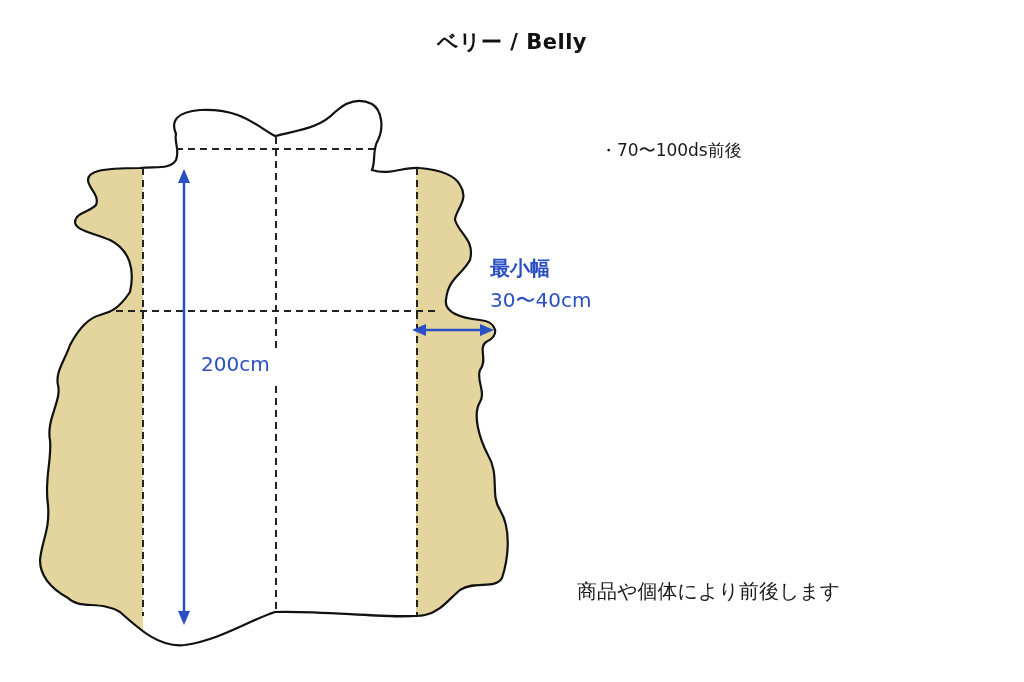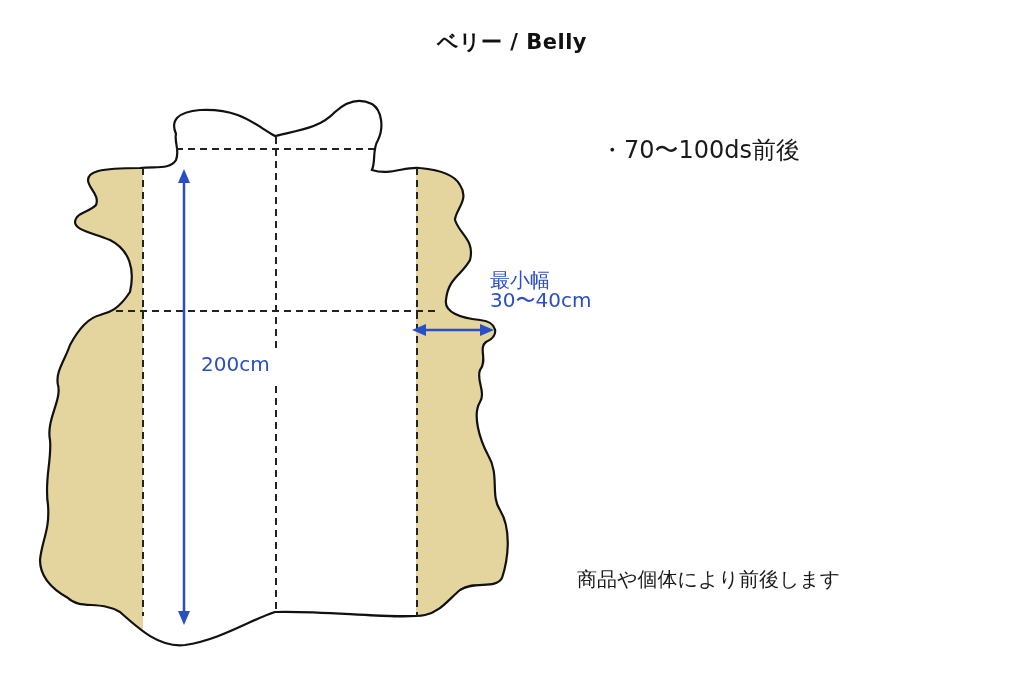--- a/index.html
+++ b/index.html
@@ -1,25 +1,25 @@
 <!DOCTYPE html>
 <html><head>
 <meta charset="utf-8">
 <style>
   html, body { margin: 0; padding: 0; background: #ffffff; }
   body { width: 1024px; height: 682px; position: relative; overflow: hidden;
          font-family: "DejaVu Sans", "Liberation Sans", sans-serif; color: #1a1a1a; }
   .title { position: absolute; left: 0; width: 1024px; top: 28px; text-align: center;
            font-size: 21px; font-weight: bold; color: #111; letter-spacing: 0.5px; }
   .diagram { position: absolute; left: 0; top: 0; }
-  .notes { position: absolute; left: 600px; top: 130px; font-size: 24px; line-height: 40px; color: #1a1a1a; }
+  .notes { position: absolute; left: 600px; top: 130px; font-size: 17px; line-height: 40px; color: #1a1a1a; }
   .note { white-space: nowrap; }
   .label-blue { position: absolute; color: #2a4fc4; font-size: 20px; white-space: nowrap; }
   .disclaimer { position: absolute; left: 552px; top: 560px; font-size: 20px; line-height: 38px; color: #1a1a1a; }
-  .disclaimer .line2 { padding-left: 25px; }
+  .disclaimer .line2 { padding-left: 25px; margin-top: 12px; }
 </style>
 </head>
 <body>
 
 <div class="title">ベリー / Belly</div>
 
 <svg class="diagram" width="1024" height="682" viewBox="0 0 1024 682" xmlns="http://www.w3.org/2000/svg">
   <defs>
     <clipPath id="hideClip">
       <path d="M176,134 C170,120 178,112 200,110 C240,108 255,125 275,136 C300,130 320,128 335,112 C348,100 360,98 372,104 C382,110 384,128 378,140 C372,150 376,160 372,170 C390,176 405,166 420,168 C440,170 455,175 460,185 C470,200 455,210 455,220 C460,235 475,240 470,260 C462,275 448,278 446,300 C444,312 460,318 480,320 C498,322 500,336 486,342 C478,348 488,360 480,370 C476,380 486,392 480,402 C472,415 480,440 488,455 C500,475 490,495 500,510 C512,530 508,560 502,578 C495,590 475,580 460,590 C448,600 440,612 425,615 C400,620 320,610 275,612 C250,620 220,640 185,645 C160,648 140,630 120,612 C100,600 80,610 68,598 C50,588 40,575 40,560 C42,540 50,530 48,505 C44,480 52,460 50,440 C46,420 62,400 58,385 C55,372 65,360 70,345 C78,330 88,318 100,315 C110,312 118,310 130,292 C135,270 130,250 110,240 C90,232 75,230 75,222 C76,212 90,212 96,205 C100,195 88,188 88,180 C88,172 98,168 140,168 C155,166 170,170 176,160 C180,150 174,142 176,134 Z"></path>
@@ -51,21 +51,21 @@
   </g>
 
   <g stroke="#2a4fc4" fill="#2a4fc4">
     <line x1="422" y1="330" x2="484" y2="330" stroke-width="2.5"></line>
     <polygon points="412,330 426,324 426,336" stroke="none"></polygon>
     <polygon points="494,330 480,324 480,336" stroke="none"></polygon>
   </g>
 </svg>
 
 <div class="label-blue" style="left:201px; top:352px;text-align:right;">200cm</div>
-<div class="label-blue" style="left:490px; top:267px;">最小幅</div>
+<div class="label-blue" style="left:490px; top:255px;font-weight:bold;">最小幅</div>
 <div class="label-blue" style="left:490px; top:287px;text-align:center;">30〜40cm</div>
 
 <div class="notes">
   <div class="note">・70〜100ds前後</div>
 </div>
 
 <div class="disclaimer">
   <div class="line2">商品や個体により前後します</div>
 </div>
 

